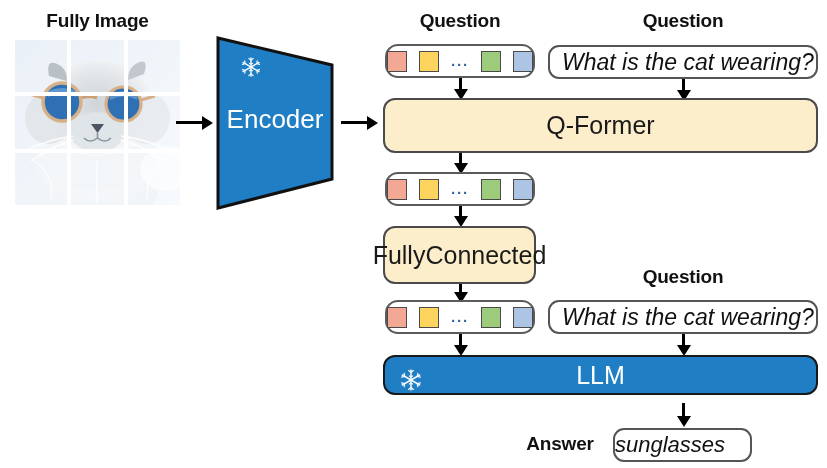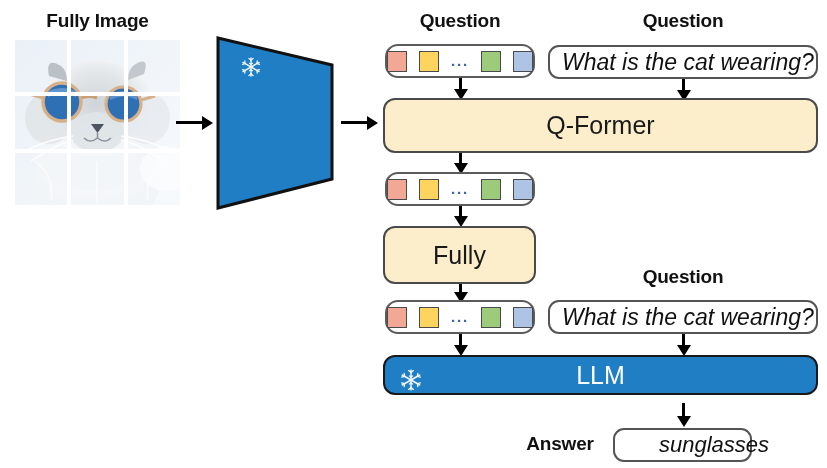--- a/index.html
+++ b/index.html
@@ -97,21 +97,21 @@
   .field{
     position:absolute;box-sizing:border-box;
     border:2px solid #555;border-radius:11px;background:#fff;
     display:flex;align-items:center;
   }
   .field .val{
     font-style:italic;font-size:23px;color:#111;white-space:nowrap;
   }
   #question-top .val{padding-left:12px;}
   #question-bottom .val{padding-left:12px;}
-  #answer-field .val{width:100%;text-align:left;font-size:22px;padding-left:44px;}
+  #answer-field .val{width:100%;text-align:left;font-size:22px;}
 
   #llm-snowflake{position:absolute;left:14px;top:11px;font-size:21px;}
 </style>
 </head>
 <body>
 
 <div class="abs heading" style="left:15px;top:10px;width:165px;">Fully Image</div>
 
 <div class="abs" id="input-image-grid">
   <div class="patch p0">
@@ -505,20 +505,21 @@
       <line x1="3.3" y1="17" x2="20.7" y2="7"></line>
       <g stroke-width="1.3">
         <path d="M12 4.6 L9.6 2.6 M12 4.6 L14.4 2.6 M12 19.4 L9.6 21.4 M12 19.4 L14.4 21.4"></path>
         <path d="M5.6 8.3 L5.2 5.3 M5.6 8.3 L2.7 9.2 M18.4 15.7 L18.8 18.7 M18.4 15.7 L21.3 14.8"></path>
         <path d="M5.6 15.7 L2.7 14.8 M5.6 15.7 L5.2 18.7 M18.4 8.3 L21.3 9.2 M18.4 8.3 L18.8 5.3"></path>
         <path d="M12 9 L10.4 8 M12 9 L13.6 8 M12 15 L10.4 16 M12 15 L13.6 16"></path>
       </g>
     </svg>
   </span>
   <div class="enc-label">
+    <div>Encoder</div>
   </div>
 </div>
 
 <div class="abs" style="left:341px;top:115px;width:42px;height:16px;">
   <div class="arrow-line-h" style="left:0;top:6px;width:28px;"></div>
   <div class="arrow-head-r" style="left:26px;top:1px;"></div>
 </div>
 
 <div class="abs heading" style="left:385px;top:10px;width:150px;">Question</div>
 
@@ -563,20 +564,21 @@
 </div>
 
 <div class="abs" style="left:454px;top:206px;width:14px;height:22px;">
   <div class="arrow-line-v" style="left:5px;top:0;height:13px;"></div>
   <div class="arrow-head-d" style="left:0px;top:10px;"></div>
 </div>
 
 <div class="rbox cream" id="fully-connected" style="left:383px;top:226px;width:153px;height:58px;">
   <div class="blocklabel" style="flex-direction:row;">
     <span>Fully</span>
+    <span>Connected</span>
   </div>
 </div>
 
 <div class="abs" style="left:454px;top:284px;width:14px;height:20px;">
   <div class="arrow-line-v" style="left:5px;top:0;height:11px;"></div>
   <div class="arrow-head-d" style="left:0px;top:8px;"></div>
 </div>
 
 <div class="qstrip" id="queries-strip-3" style="left:385px;top:300px;width:150px;height:34px;">
   <span class="tok" style="background:#f2a894;"></span>

